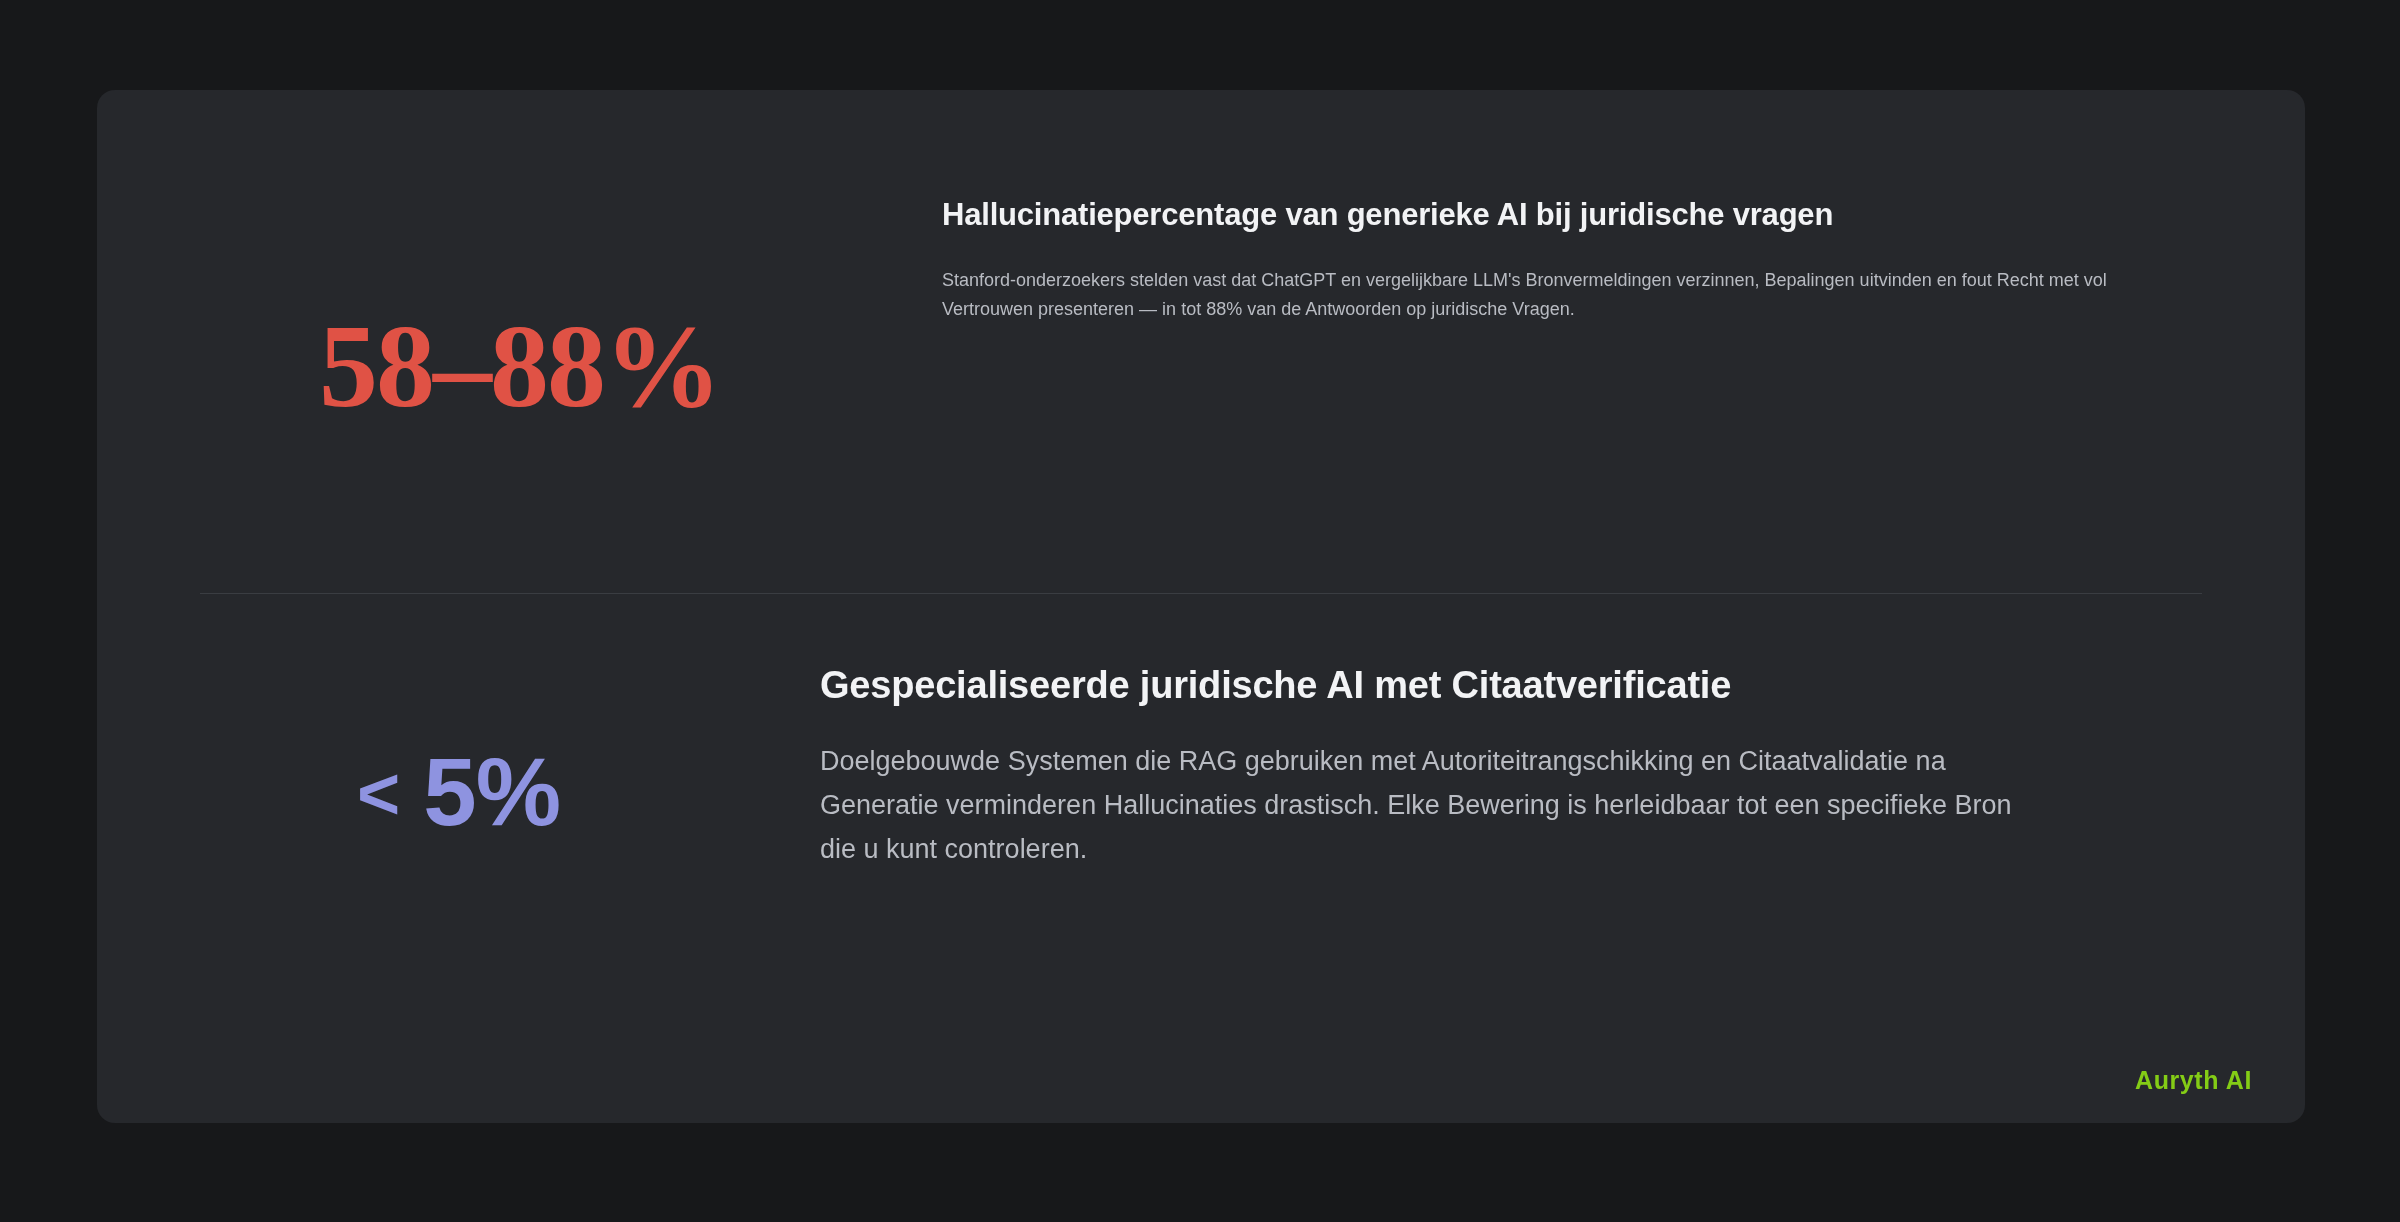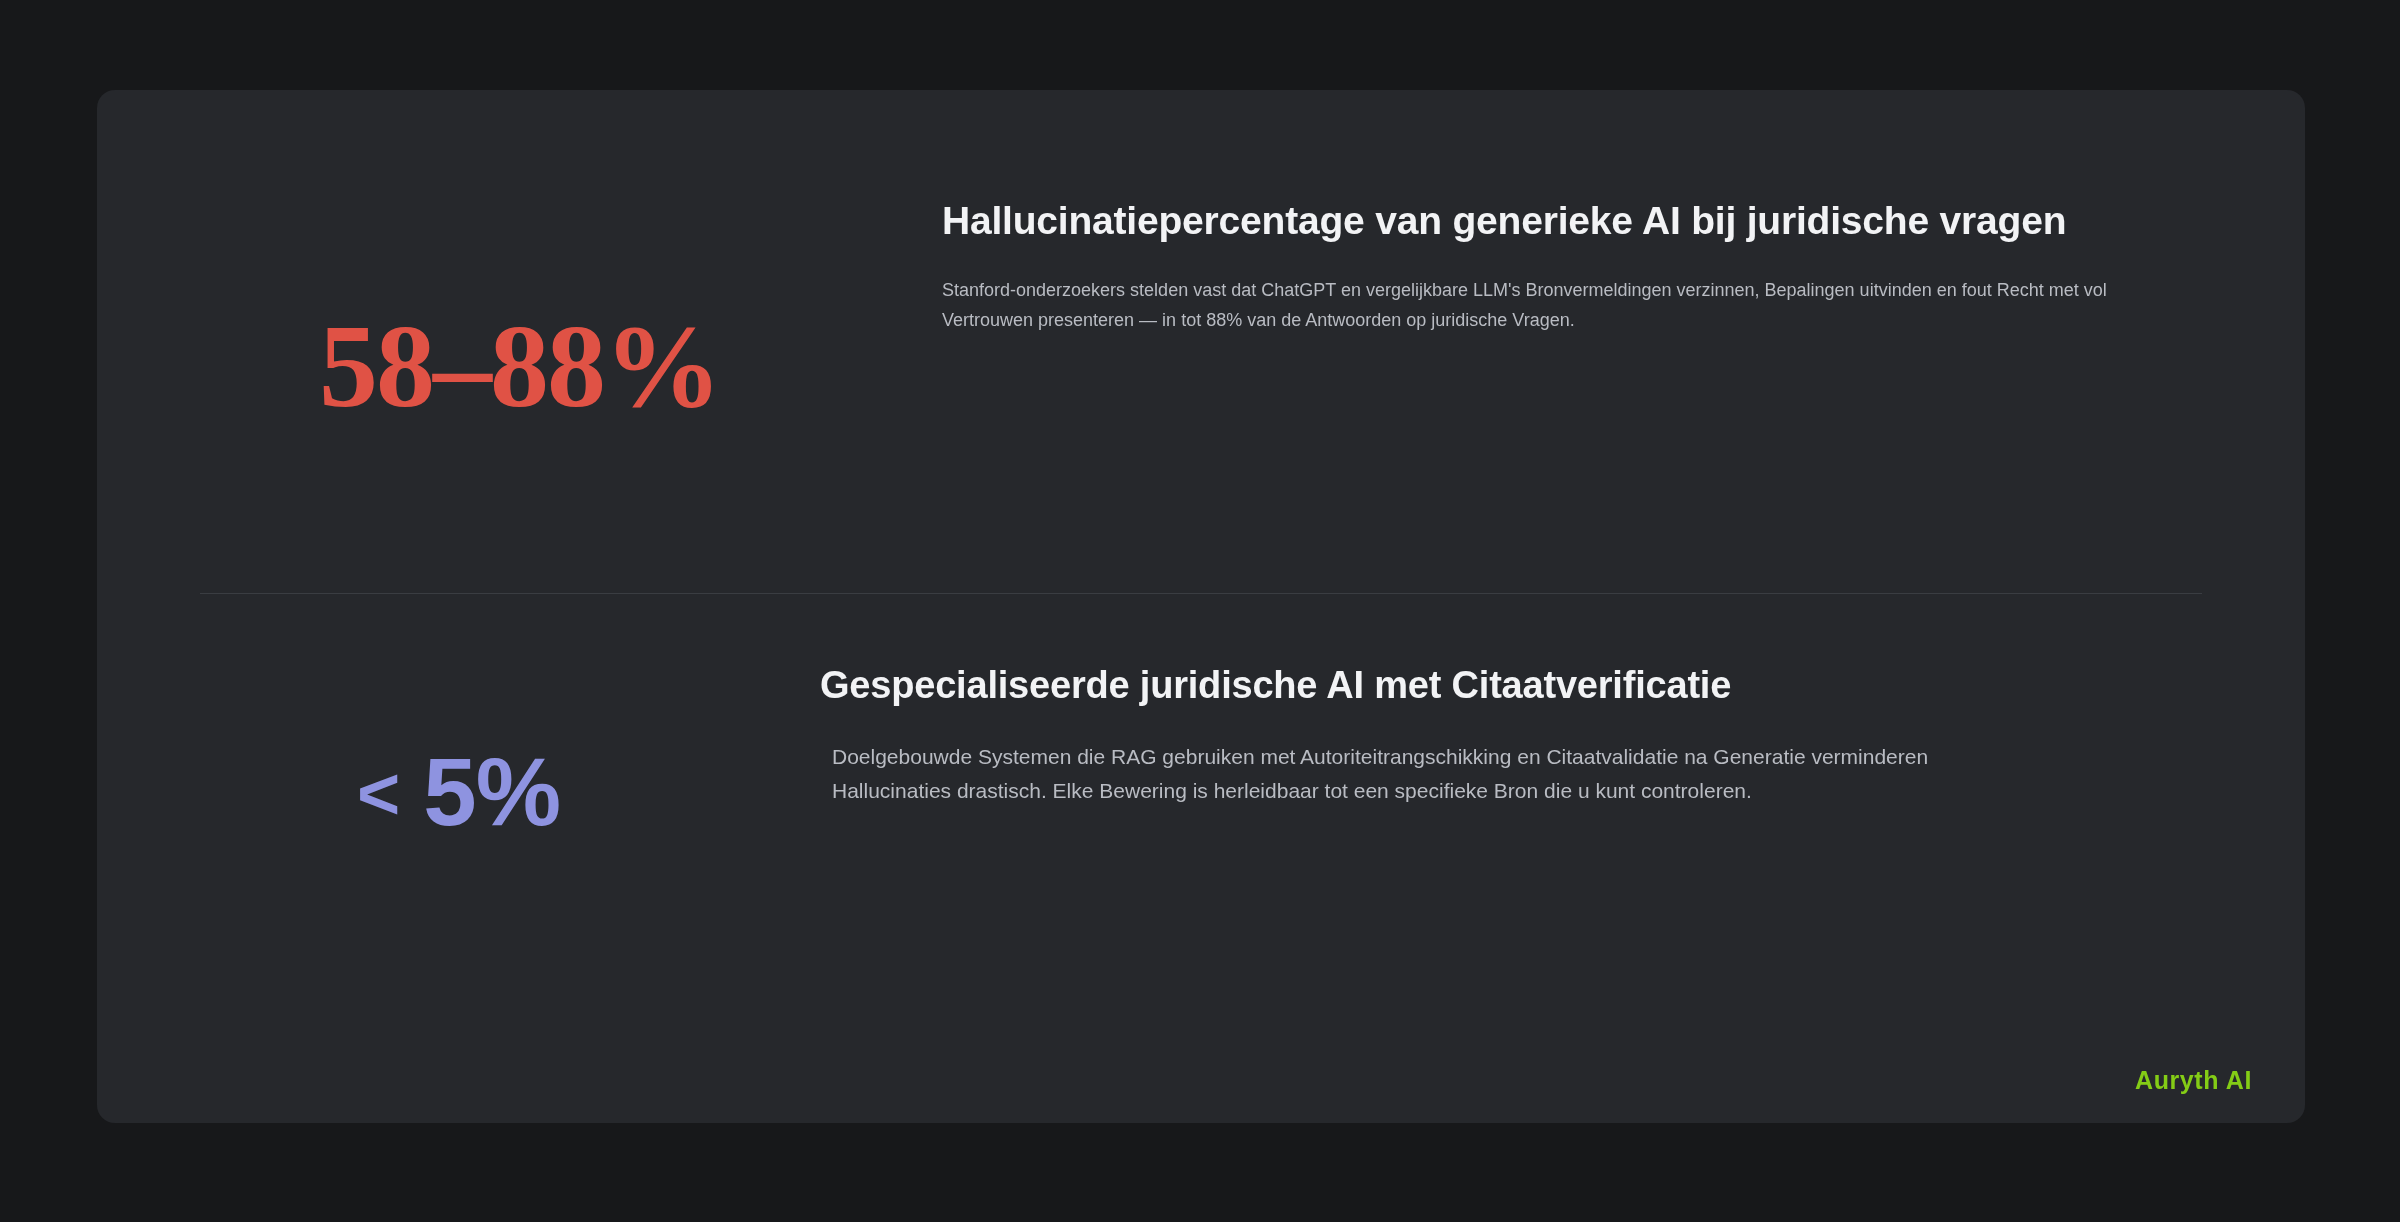--- a/index.html
+++ b/index.html
@@ -70,21 +70,21 @@
     font-family: Liberation Serif, serif;
   }
 
   .text-col {
     flex: 1 1 auto;
     padding-right: 130px;
     box-sizing: border-box;
   }
 
   .headline {
-    font-size: 39px;
+    font-size: 31px;
     font-weight: bold;
     color: #f2f3f5;
     line-height: 1.32;
     margin: 0 0 30px 0;
     max-width: 1330px;
     letter-spacing: -0.2px;
   }
 
   .body-text {
     font-size: 18px;
@@ -141,24 +141,24 @@
   .headline-b {
     font-size: 38px;
     font-weight: bold;
     color: #f2f3f5;
     line-height: 1.32;
     margin: 0 0 30px 0;
     letter-spacing: -0.2px;
   }
 
   .body-text-b {
-    font-size: 21px;
+    font-size: 27px;
     color: #b9bcc3;
     line-height: 1.62;
-    margin: 12px;
+    margin: 0;
     max-width: 1220px;
   }
 
   .text-col-b {
     flex: 1 1 auto;
     padding-right: 56px;
     box-sizing: border-box;
   }
 
   

